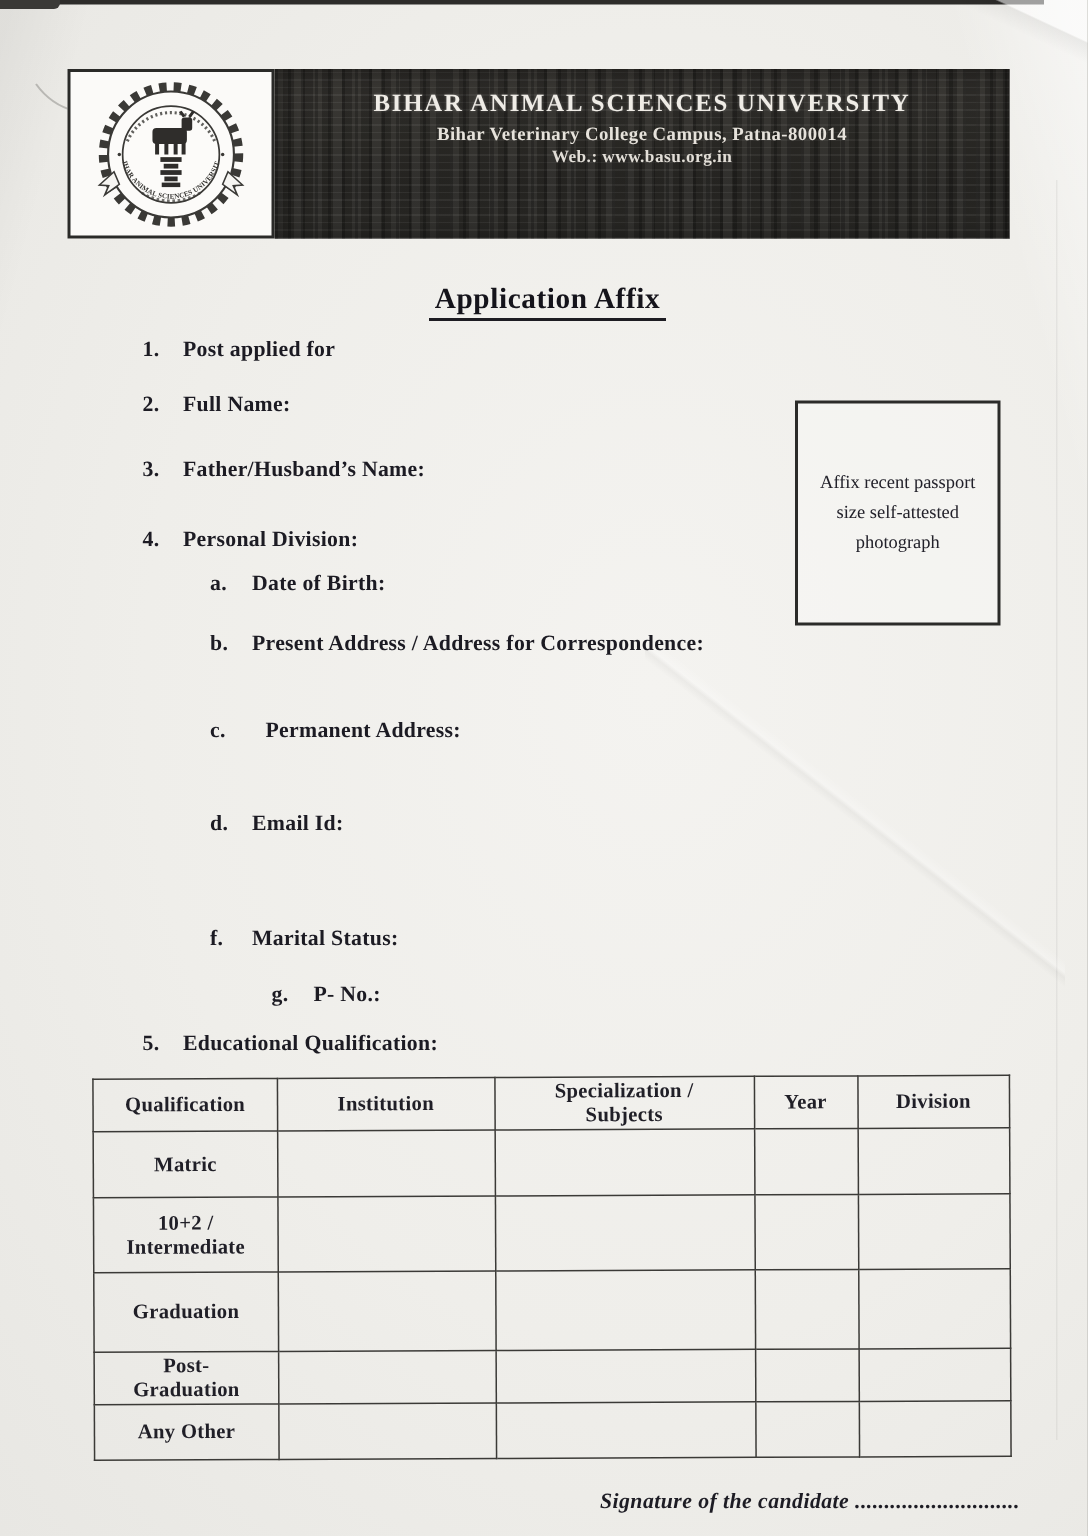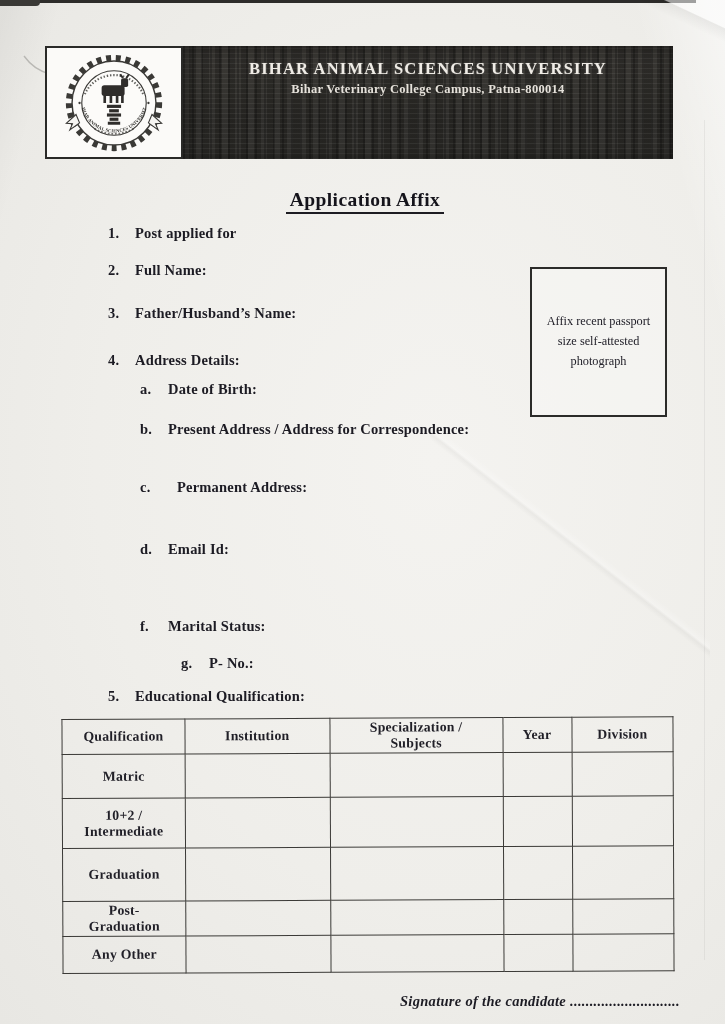--- a/index.html
+++ b/index.html
@@ -37,21 +37,21 @@
 
   
   .title-wrap{position:absolute;left:0;top:189px;width:730px;text-align:center;}
   .title{display:inline-block;font-size:19.5px;font-weight:bold;letter-spacing:.4px;
     border-bottom:2.2px solid #1d1c22;padding:0 4px 1px 4px;color:#15141b;}
 
   
   .item{position:absolute;font-weight:bold;font-size:14.5px;color:#1c1b23;white-space:nowrap;letter-spacing:.2px;}
   .item .num{display:inline-block;width:27px;}
   .sub .num{width:28px;}
-  .main{left:95px;margin-left:13px;}
+  .main{left:95px;}
   .sub{left:140px;}
   .i1{top:225px;} .i2{top:262px;} .i3{top:305px;} .i4{top:352px;}
   .ia{top:381px;} .ib{top:408px;margin-top:13px;} .ic{top:479px;} .id{top:541px;}
   .ie{top:579px;} .if{top:618px;} .ig{top:655px;margin-left:41px;} .i5{top:688px;}
   .ic .lbl{margin-left:9px;}
 
   
   .photo-box{position:absolute;left:530px;top:223px;width:137px;height:150px;border:2px solid #2b2b29;
     box-sizing:border-box;display:flex;align-items:center;justify-content:center;text-align:center;background:rgba(255,255,255,.25);margin-top:44px;}
   .photo-box .txt{font-size:12.3px;line-height:1.62;color:#22212a;padding:0 6px;}
@@ -118,20 +118,21 @@
         <path id="ringBottom" d="M23,64 A38,38 0 0 0 97,64" fill="none"></path>
         <text font-size="5.3" letter-spacing=".1">
           <textPath href="#ringBottom" startOffset="50%" text-anchor="middle">BIHAR ANIMAL SCIENCES UNIVERSITY</textPath>
         </text>
         <path class="ink" d="M38,97 A44,44 0 0 0 82,97" stroke-width="2" stroke-dasharray="2 2" opacity=".7" transform="translate(0,-8)"></path>
       </svg>
     </div>
     <div class="band">
       <div class="uni">BIHAR ANIMAL SCIENCES UNIVERSITY</div>
       <div class="campus">Bihar Veterinary College Campus, Patna-800014</div>
+      <div class="web">Web.: www.basu.org.in</div>
     </div>
   </div>
 
   <div class="title-wrap">
     <span class="title">Application Affix</span>
   </div>
 
   <div class="photo-box">
     <div class="txt">Affix recent passport size self-attested photograph</div>
   </div>
@@ -139,21 +140,21 @@
   <div class="item main i1">
     <span class="num">1.</span><span class="lbl">Post applied for</span>
   </div>
   <div class="item main i2">
     <span class="num">2.</span><span class="lbl">Full Name:</span>
   </div>
   <div class="item main i3">
     <span class="num">3.</span><span class="lbl">Father/Husband’s Name:</span>
   </div>
   <div class="item main i4">
-    <span class="num">4.</span><span class="lbl">Address Details:</span>
+    <span class="num">4.</span><span class="lbl">Personal Division:</span>
   </div>
   <div class="item sub ia">
     <span class="num">a.</span><span class="lbl">Date of Birth:</span>
   </div>
   <div class="item sub ib">
     <span class="num">b.</span><span class="lbl">Present Address / Address for Correspondence:</span>
   </div>
   <div class="item sub ic">
     <span class="num">c.</span><span class="lbl">Permanent Address:</span>
   </div>

